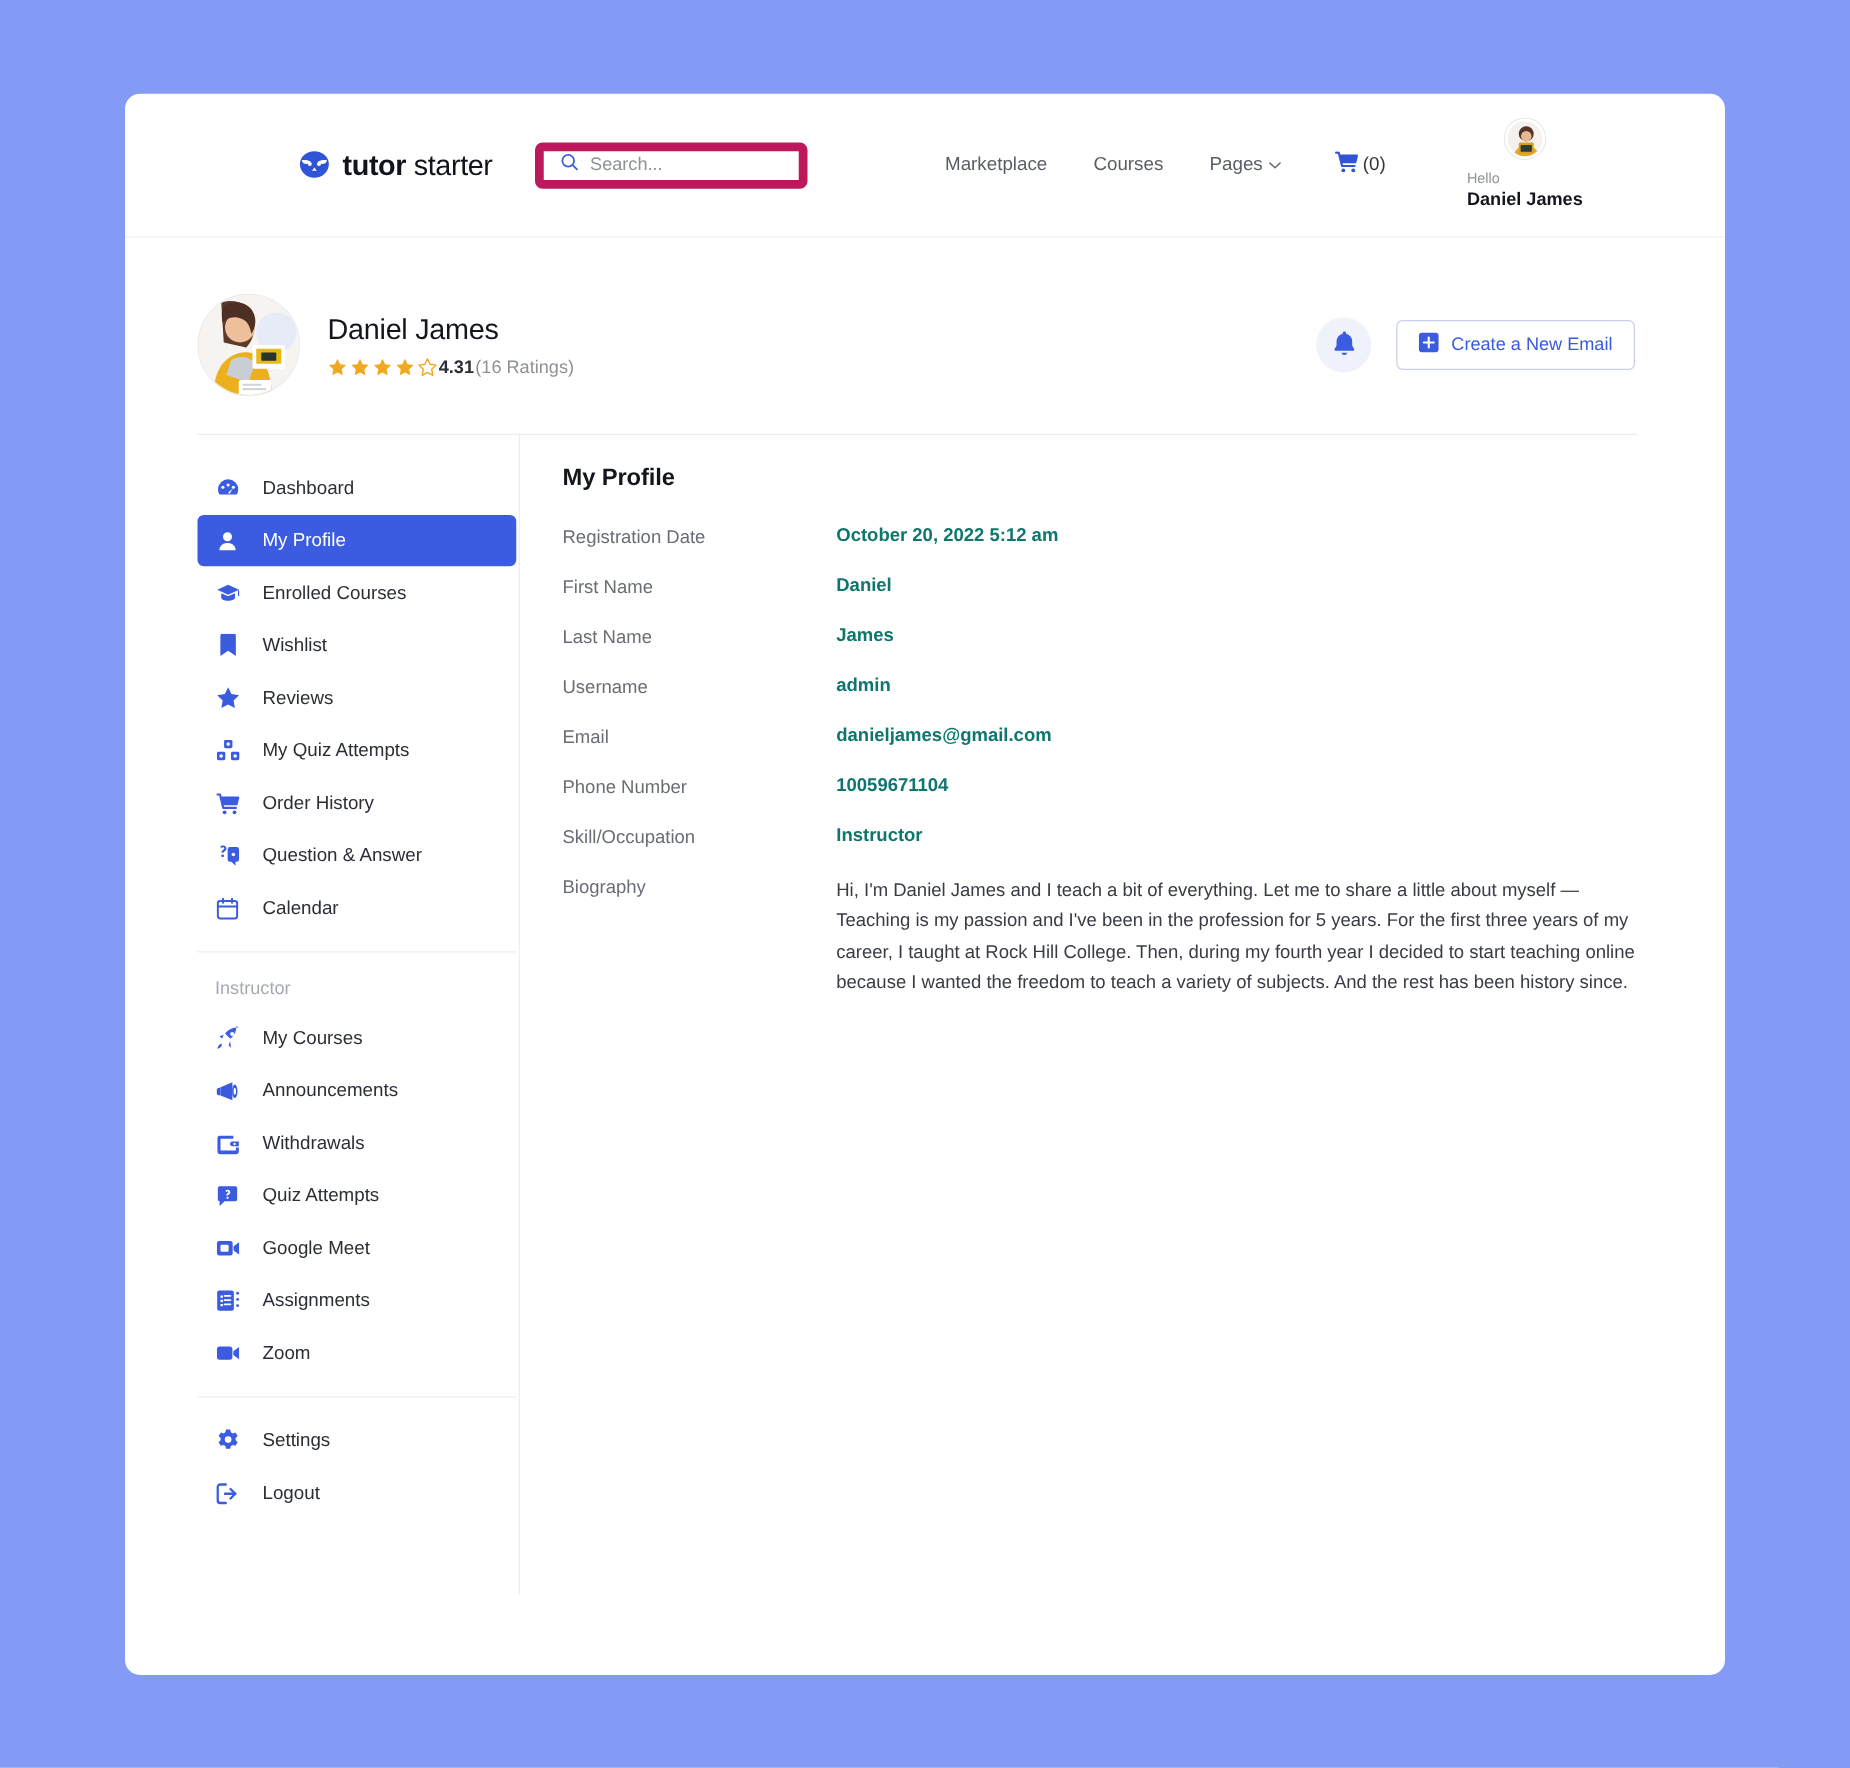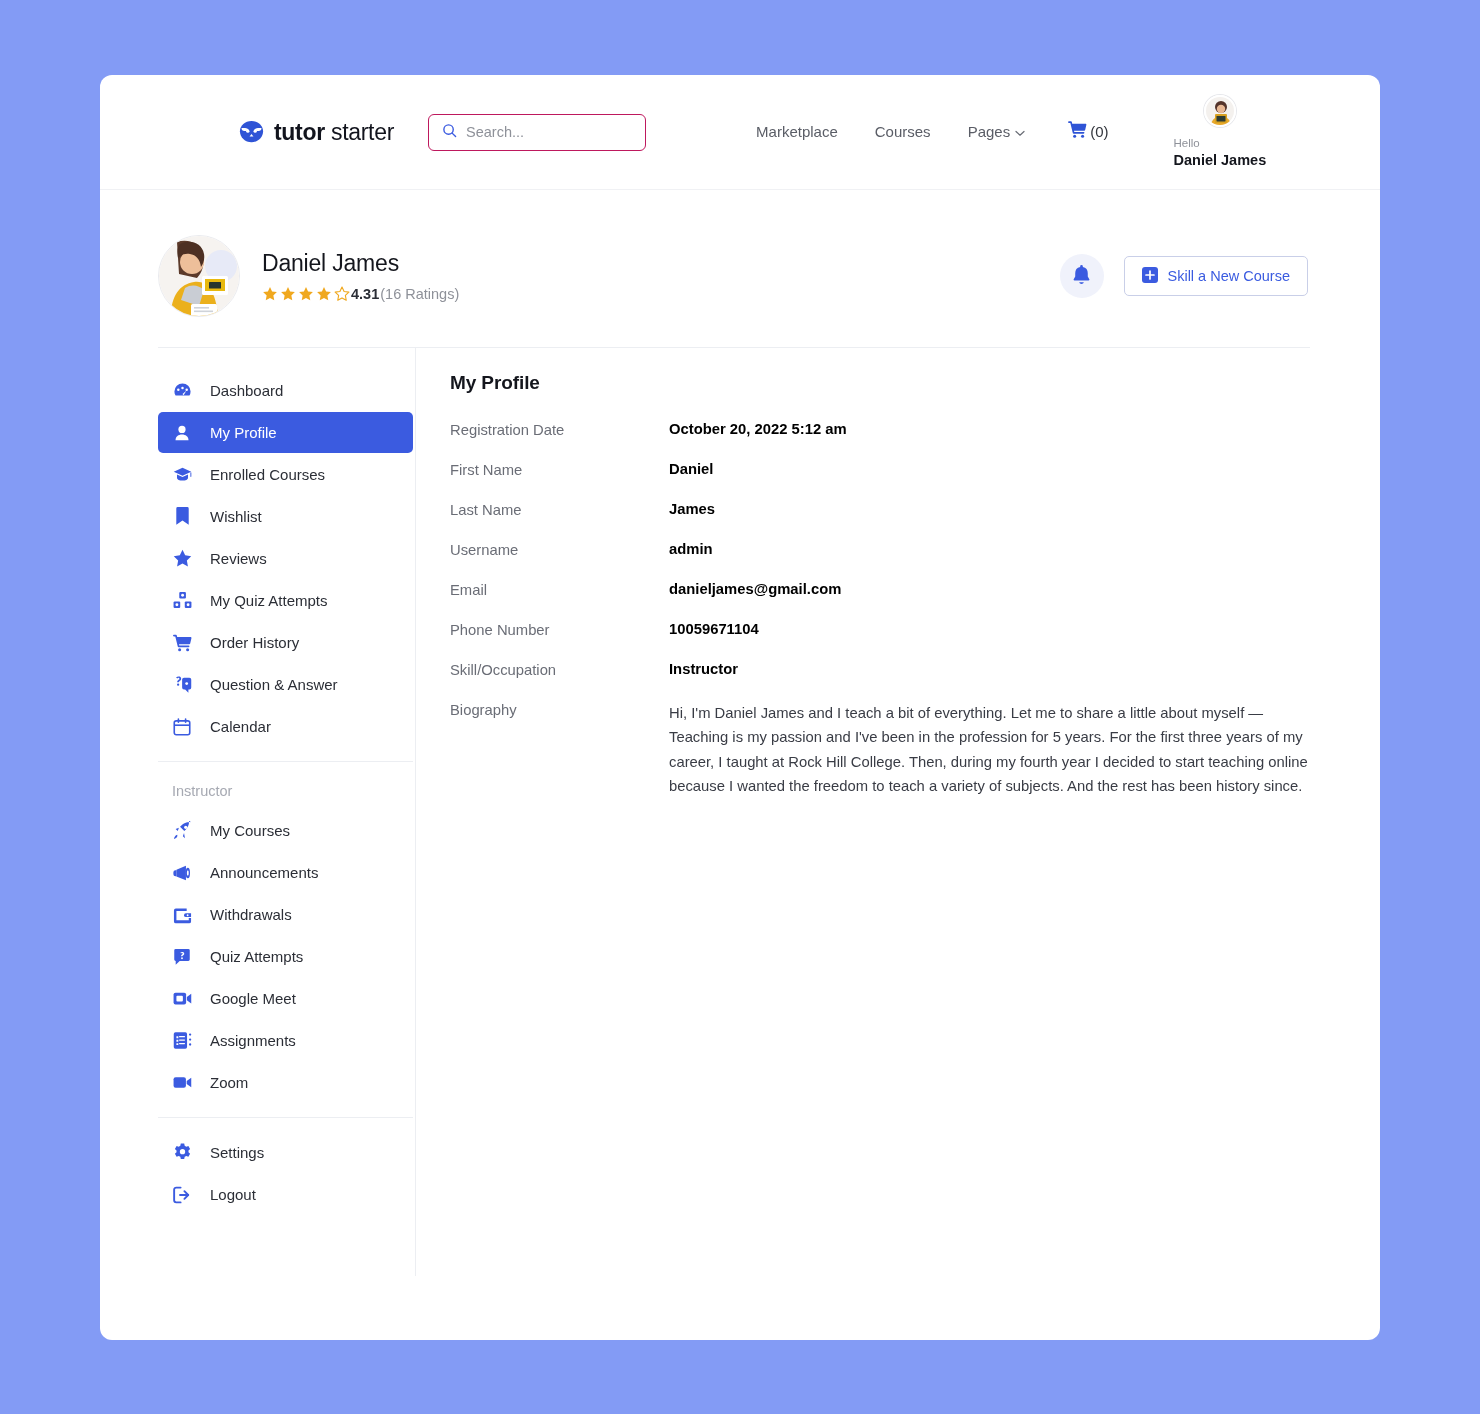--- a/index.html
+++ b/index.html
@@ -31,21 +31,21 @@
     margin-left: 80px;
   }
   .logo-mark { width: 27px; height: 27px; display: block; }
   .logo-text { font-size: 23px; color: #12141d; letter-spacing: -0.3px; }
   .logo-text b { font-weight: 700; }
   .logo-text span { font-weight: 400; }
 
   .search-box {
     margin-left: 34px;
     width: 218px; height: 37px;
-    border: 1px solid #be185d;
+    border: 7px solid #be185d;
     border-radius: 6px;
     display: flex; align-items: center;
     gap: 9px; padding: 0 13px;
     background: #fff;
   }
   .search-box .ph {
     font-size: 14.5px; color: #8e9199;
   }
 
   .main-nav {
@@ -152,21 +152,21 @@
     margin-bottom: 27px; letter-spacing: -0.1px;
   }
   .field-row { display: flex; margin-bottom: 23px; }
   .field-row:last-child { margin-bottom: 0; }
   .field-label {
     width: 219px; flex: none;
     font-size: 14.8px; color: #6a6d76;
     padding-top: 1px;
   }
   .field-value {
-    font-size: 14.8px; color: #000000;
+    font-size: 14.8px; color: #0f766e;
     font-weight: 700;
     max-width: 648px;
   }
   .field-value.normal { font-weight: 400; line-height: 1.65; color: #393c45; }
 </style>
 </head>
 <body>
 
 <div class="card">
 
@@ -294,21 +294,21 @@
           </svg>
         </span>
       </button>
       <button class="create-btn">
         <span>
           <svg width="16" height="16" viewBox="0 0 16 16">
             <rect width="16" height="16" rx="3" fill="#3b5be0"></rect>
             <path d="M8 4v8M4 8h8" stroke="#fff" stroke-width="1.7" stroke-linecap="round"></path>
           </svg>
         </span>
-        <span>Skill a New Course</span>
+        <span>Create a New Email</span>
       </button>
     </div>
   </div>
 
   <div class="body-wrap">
 
     <div class="sidebar">
 
       <div class="nav-group">
         <div class="nav-item">

